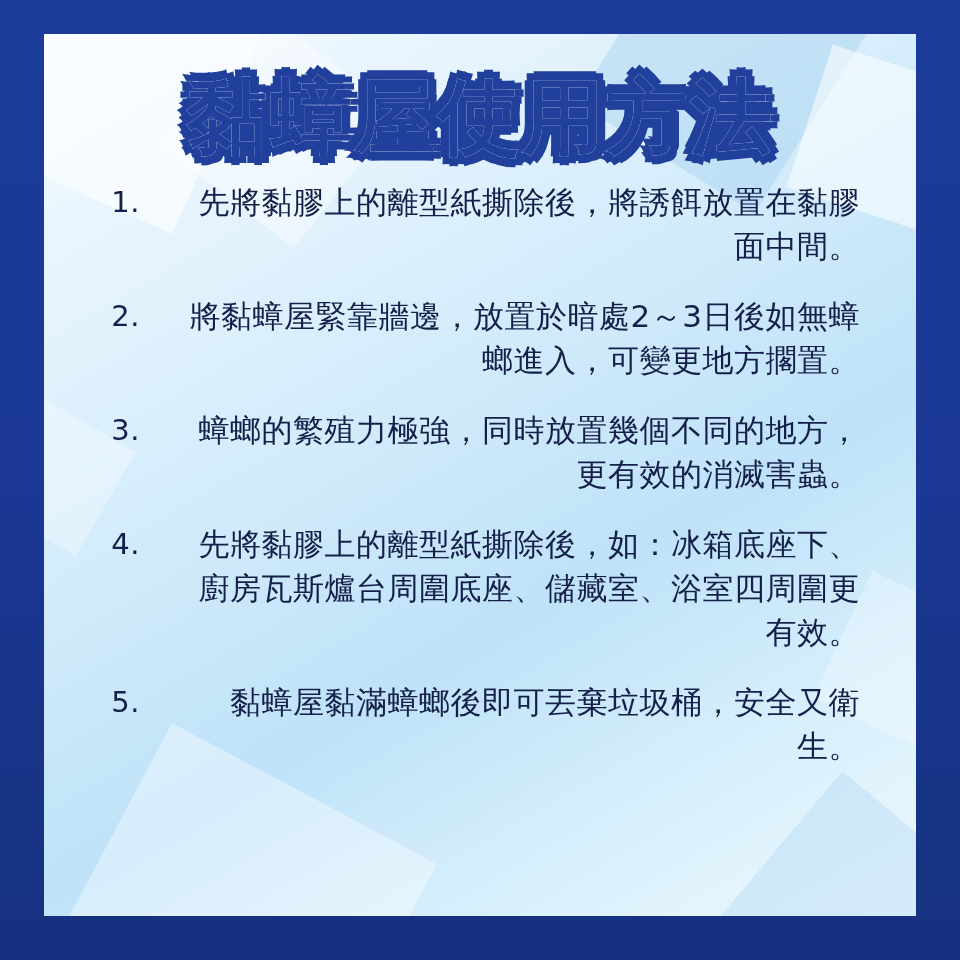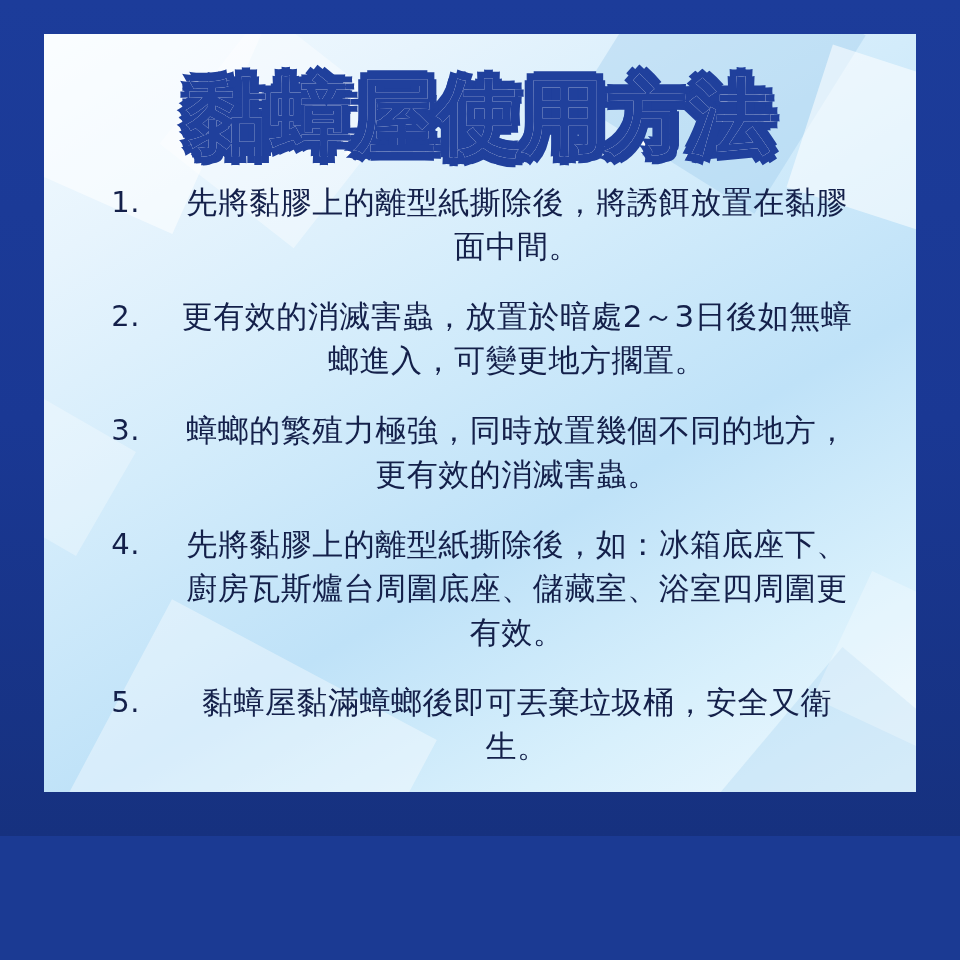--- a/index.html
+++ b/index.html
@@ -11,21 +11,21 @@
     height: 960px;
     overflow: hidden;
     font-family: "DejaVu Sans", "Liberation Sans", sans-serif;
     background: #1b3a93;
   }
 
   
   #poster {
     position: relative;
     width: 960px;
-    height: 836px;
+    height: 960px;
     box-sizing: border-box;
     background: #1e3fa0;
     background: linear-gradient(180deg, #1c3c9a 0%, #1a3894 50%, #16317f 100%);
     padding: 34px 44px 44px 44px;
   }
 
   
   #panel {
     position: relative;
     width: 100%;
@@ -102,21 +102,21 @@
     flex: 0 0 auto;
     width: 52px;
     text-align: right;
     font-size: 29px;
     padding-top: 2px;
     color: #14204a;
   }
   .txt {
     flex: 1 1 auto;
     padding-left: 6px;
-    text-align: center;
+    text-align: right;
     margin-left: 28px;
   }
 </style>
 </head>
 <body>
 
 <div id="poster">
   <div id="panel">
 
     <div class="shard" id="s1"></div>
@@ -134,21 +134,21 @@
         <div id="title">黏蟑屋使用方法</div>
       </div>
 
       <ol id="steps">
         <li>
           <span class="num">1.</span>
           <span class="txt">先將黏膠上的離型紙撕除後，將誘餌放置在黏膠面中間。</span>
         </li>
         <li>
           <span class="num">2.</span>
-          <span class="txt">更有效的消滅害蟲，放置於暗處2～3日後如無蟑螂進入，可變更地方擱置。</span>
+          <span class="txt">將黏蟑屋緊靠牆邊，放置於暗處2～3日後如無蟑螂進入，可變更地方擱置。</span>
         </li>
         <li>
           <span class="num">3.</span>
           <span class="txt">蟑螂的繁殖力極強，同時放置幾個不同的地方，更有效的消滅害蟲。</span>
         </li>
         <li>
           <span class="num">4.</span>
           <span class="txt">先將黏膠上的離型紙撕除後，如：冰箱底座下、廚房瓦斯爐台周圍底座、儲藏室、浴室四周圍更有效。</span>
         </li>
         <li>

